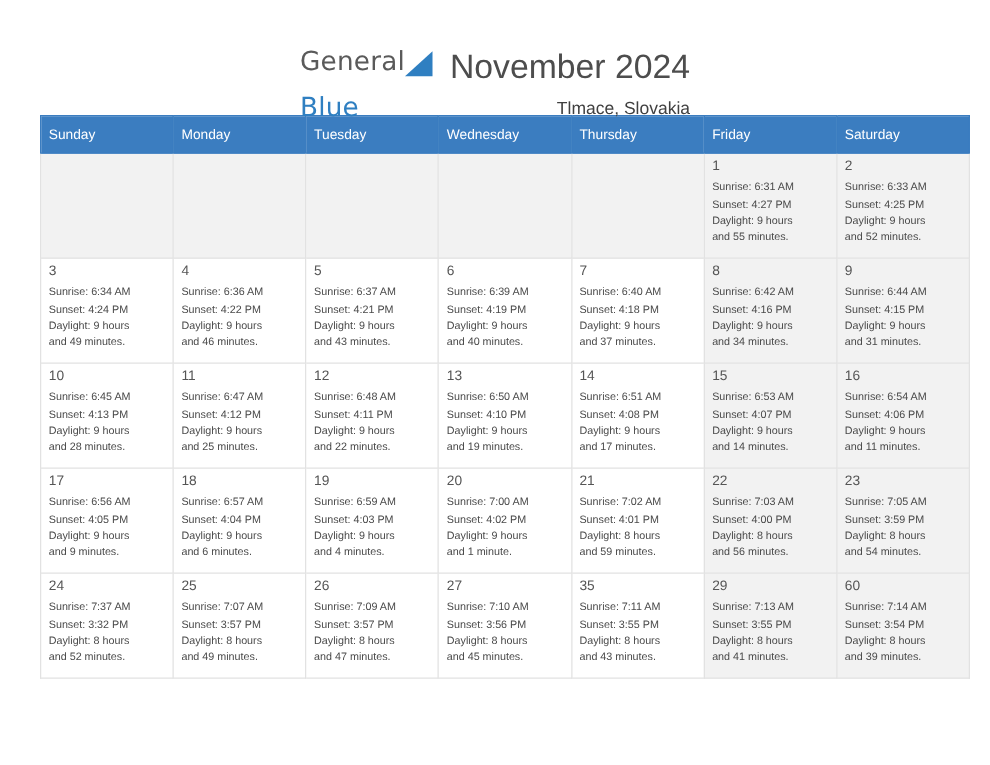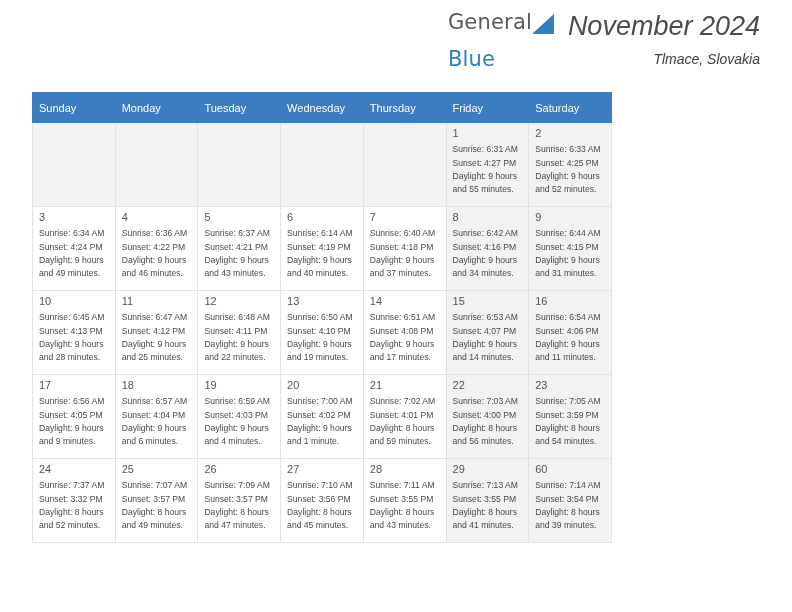--- a/index.html
+++ b/index.html
@@ -19,22 +19,22 @@
     width: 792px;
     height: 612px;
     box-sizing: border-box;
     padding: 0 32px;
   }
 
   
   .header {
     display: flex;
     align-items: flex-start;
-    justify-content: flex-end;
-    padding-top: 12px;
+    justify-content: center;
+    padding-top: 39px;
     height: 72px;
     box-sizing: border-box;
   }
   .logo {
     position: relative;
     width: 120px;
     line-height: 1;
     user-select: none;
   }
   .logo-general {
@@ -55,38 +55,37 @@
     position: absolute;
     right: 14px;
     top: 2px;
     width: 0;
     height: 0;
     border-left: 22px solid transparent;
     border-bottom: 20px solid #2f7fc1;
   }
   .title-wrap {
     text-align: right;
-    font-style: italic;
   }
   .cal-title {
     font-size: 27px;
     color: #4d4d4d;
     font-weight: normal;
     line-height: 1.1;
   }
   .cal-sub {
     font-size: 14px;
     color: #404040;
     margin-top: 9px;
   }
 
   
   .cal {
     margin-top: 20px;
-    width: 580px;
+    width: 744px;
     border-collapse: collapse;
     table-layout: fixed;
     border-radius: 32px;
   }
   .cal th {
     background: #3b7dc0;
     color: #ffffff;
     font-size: 11px;
     font-weight: normal;
     text-align: left;
@@ -202,21 +201,21 @@
             <div class="info">
               <div>Sunrise: 6:37 AM</div>
               <div>Sunset: 4:21 PM</div>
               <div>Daylight: 9 hours</div>
               <div>and 43 minutes.</div>
             </div>
           </td>
           <td>
             <div class="daynum">6</div>
             <div class="info">
-              <div>Sunrise: 6:14 AM</div>
+              <div>Sunrise: 6:39 AM</div>
               <div>Sunset: 4:19 PM</div>
               <div>Daylight: 9 hours</div>
               <div>and 40 minutes.</div>
             </div>
           </td>
           <td>
             <div class="daynum">7</div>
             <div class="info">
               <div>Sunrise: 6:40 AM</div>
               <div>Sunset: 4:18 PM</div>
@@ -404,21 +403,21 @@
           <td>
             <div class="daynum">27</div>
             <div class="info">
               <div>Sunrise: 7:10 AM</div>
               <div>Sunset: 3:56 PM</div>
               <div>Daylight: 8 hours</div>
               <div>and 45 minutes.</div>
             </div>
           </td>
           <td>
-            <div class="daynum">28</div>
+            <div class="daynum">35</div>
             <div class="info">
               <div>Sunrise: 7:11 AM</div>
               <div>Sunset: 3:55 PM</div>
               <div>Daylight: 8 hours</div>
               <div>and 43 minutes.</div>
             </div>
           </td>
           <td class="weekend">
             <div class="daynum">29</div>
             <div class="info">

